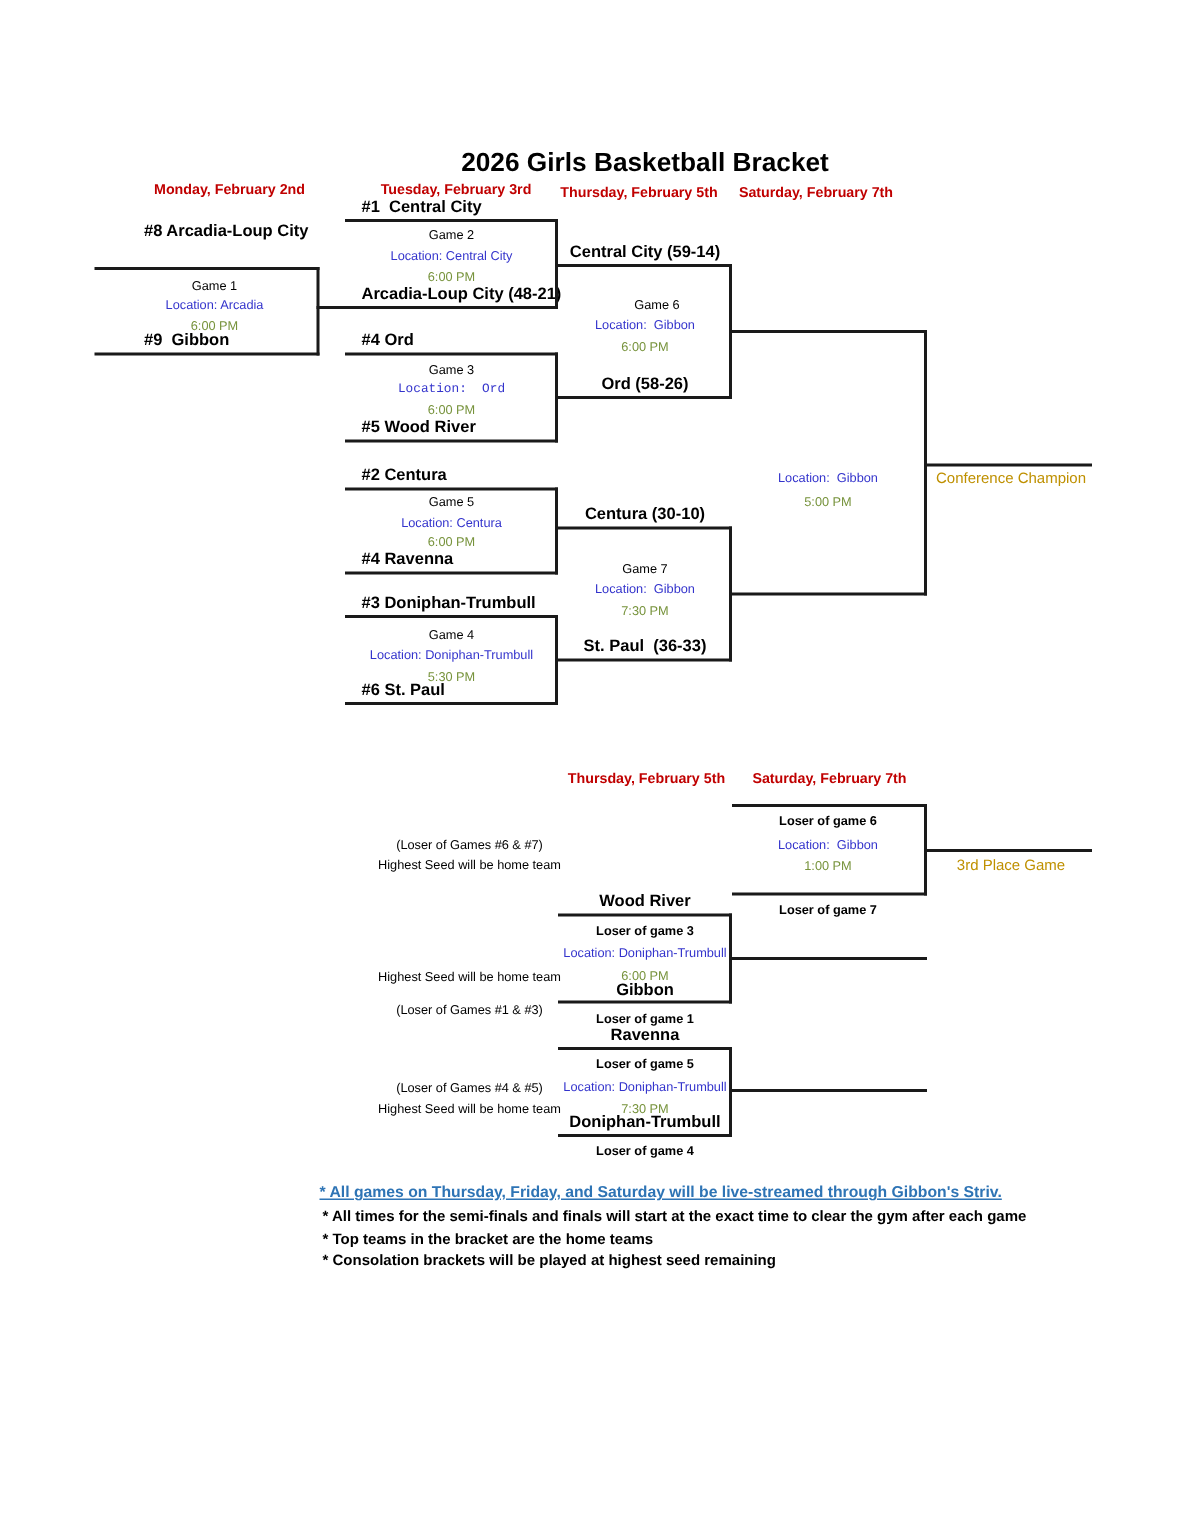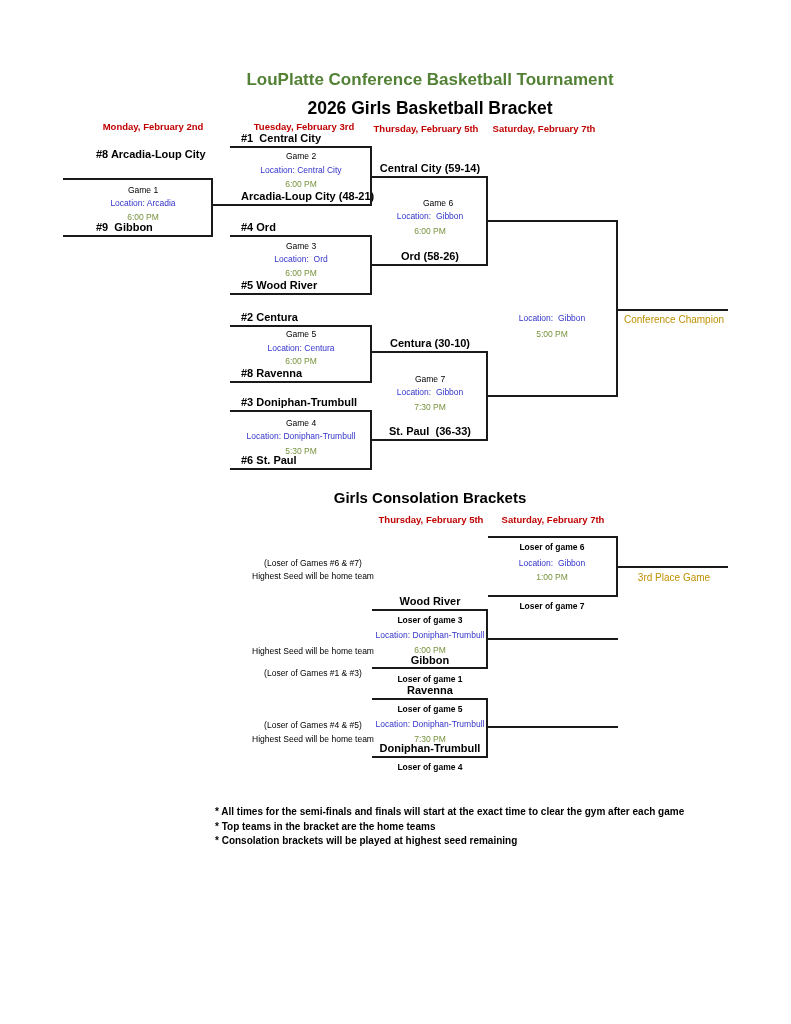--- a/index.html
+++ b/index.html
@@ -21,21 +21,20 @@
   .fnote{font-size:10px;font-weight:bold;color:#000;}
   .fnote-link{font-size:10.5px;font-weight:bold;color:#2E74B5;text-decoration:underline;cursor:pointer;}
   .hl{position:absolute;height:2px;background:#1a1a1a;}
   .vl{position:absolute;width:2px;background:#1a1a1a;}
 </style>
 </head>
 <body>
 
 <div id="page">
 
-  <div class="t title ctr" style="left:130px;top:70px;width:600px;">LouPlatte Conference Basketball Tournament</div>
   <div class="t subtitle ctr" style="left:130px;top:98px;width:600px;">2026 Girls Basketball Bracket</div>
 
   <div class="t date ctr" style="left:78px;top:122px;width:150px;">Monday, February 2nd</div>
   <div class="t date ctr" style="left:229px;top:122px;width:150px;">Tuesday, February 3rd</div>
   <div class="t date ctr" style="left:351px;top:124px;width:150px;">Thursday, February 5th</div>
   <div class="t date ctr" style="left:469px;top:124px;width:150px;">Saturday, February 7th</div>
 
   <div class="t team" style="left:96px;top:148px;">#8 Arcadia-Loup City</div>
   <div class="hl" style="left:63px;top:178px;width:150px;"></div>
   <div class="t glabel ctr" style="left:73px;top:186px;width:140px;">Game 1</div>
@@ -50,32 +49,32 @@
   <div class="t glabel ctr" style="left:230px;top:152px;width:142px;">Game 2</div>
   <div class="t loc ctr" style="left:230px;top:166px;width:142px;">Location: Central City</div>
   <div class="t time ctr" style="left:230px;top:180px;width:142px;">6:00 PM</div>
   <div class="t team" style="left:241px;top:190px;">Arcadia-Loup City (48-21)</div>
   <div class="hl" style="left:211px;top:204px;width:161px;"></div>
   <div class="vl" style="left:370px;top:146px;height:60px;"></div>
 
   <div class="t team" style="left:241px;top:221px;">#4 Ord</div>
   <div class="hl" style="left:230px;top:235px;width:142px;"></div>
   <div class="t glabel ctr" style="left:230px;top:242px;width:142px;">Game 3</div>
-  <div class="t loc ctr" style="left:230px;top:255px;width:142px;">Location:  Ord</div>
+  <div class="t loc ctr" style="left:230px;top:255px;width:142px;font-family:Liberation Mono, monospace;">Location:  Ord</div>
   <div class="t time ctr" style="left:230px;top:269px;width:142px;">6:00 PM</div>
   <div class="t team" style="left:241px;top:279px;">#5 Wood River</div>
   <div class="hl" style="left:230px;top:293px;width:142px;"></div>
   <div class="vl" style="left:370px;top:235px;height:60px;"></div>
 
   <div class="t team" style="left:241px;top:311px;">#2 Centura</div>
   <div class="hl" style="left:230px;top:325px;width:142px;"></div>
   <div class="t glabel ctr" style="left:230px;top:330px;width:142px;">Game 5</div>
   <div class="t loc ctr" style="left:230px;top:344px;width:142px;">Location: Centura</div>
   <div class="t time ctr" style="left:230px;top:357px;width:142px;">6:00 PM</div>
-  <div class="t team" style="left:241px;top:367px;">#8 Ravenna</div>
+  <div class="t team" style="left:241px;top:367px;">#4 Ravenna</div>
   <div class="hl" style="left:230px;top:381px;width:142px;"></div>
   <div class="vl" style="left:370px;top:325px;height:58px;"></div>
 
   <div class="t team" style="left:241px;top:396px;">#3 Doniphan-Trumbull</div>
   <div class="hl" style="left:230px;top:410px;width:142px;"></div>
   <div class="t glabel ctr" style="left:230px;top:419px;width:142px;">Game 4</div>
   <div class="t loc ctr" style="left:230px;top:432px;width:142px;">Location: Doniphan-Trumbull</div>
   <div class="t time ctr" style="left:230px;top:447px;width:142px;">5:30 PM</div>
   <div class="t team" style="left:241px;top:454px;">#6 St. Paul</div>
   <div class="hl" style="left:230px;top:468px;width:142px;"></div>
@@ -100,21 +99,20 @@
   <div class="vl" style="left:486px;top:351px;height:90px;"></div>
 
   <div class="hl" style="left:486px;top:220px;width:132px;"></div>
   <div class="hl" style="left:486px;top:395px;width:132px;"></div>
   <div class="vl" style="left:616px;top:220px;height:177px;"></div>
   <div class="hl" style="left:616px;top:309px;width:112px;"></div>
   <div class="t loc ctr" style="left:488px;top:314px;width:128px;">Location:  Gibbon</div>
   <div class="t time ctr" style="left:488px;top:330px;width:128px;">5:00 PM</div>
   <div class="t gold ctr" style="left:620px;top:314px;width:108px;">Conference Champion</div>
 
-  <div class="t cons-title ctr" style="left:130px;top:489px;width:600px;">Girls Consolation Brackets</div>
   <div class="t date ctr" style="left:356px;top:515px;width:150px;">Thursday, February 5th</div>
   <div class="t date ctr" style="left:478px;top:515px;width:150px;">Saturday, February 7th</div>
 
   <div class="t note-sm ctr" style="left:238px;top:559px;width:150px;">(Loser of Games #6 &amp; #7)</div>
   <div class="t note-sm ctr" style="left:238px;top:572px;width:150px;">Highest Seed will be home team</div>
   <div class="hl" style="left:488px;top:536px;width:130px;"></div>
   <div class="t slot ctr" style="left:488px;top:543px;width:128px;">Loser of game 6</div>
   <div class="t loc ctr" style="left:488px;top:559px;width:128px;">Location:  Gibbon</div>
   <div class="t time ctr" style="left:488px;top:573px;width:128px;">1:00 PM</div>
   <div class="hl" style="left:488px;top:595px;width:130px;"></div>
@@ -142,17 +140,18 @@
   <div class="hl" style="left:372px;top:698px;width:116px;"></div>
   <div class="t slot ctr" style="left:372px;top:705px;width:116px;">Loser of game 5</div>
   <div class="t loc ctr" style="left:372px;top:720px;width:116px;">Location: Doniphan-Trumbull</div>
   <div class="t time ctr" style="left:372px;top:735px;width:116px;">7:30 PM</div>
   <div class="t team ctr" style="left:372px;top:742px;width:116px;">Doniphan-Trumbull</div>
   <div class="hl" style="left:372px;top:756px;width:116px;"></div>
   <div class="vl" style="left:486px;top:698px;height:60px;"></div>
   <div class="hl" style="left:486px;top:726px;width:132px;"></div>
   <div class="t slot ctr" style="left:372px;top:763px;width:116px;">Loser of game 4</div>
 
+  <div class="t fnote-link" style="left:213px;top:789px;">* All games on Thursday, Friday, and Saturday will be live-streamed through Gibbon's Striv.</div>
   <div class="t fnote" style="left:215px;top:806px;">* All times for the semi-finals and finals will start at the exact time to clear the gym after each game</div>
   <div class="t fnote" style="left:215px;top:821px;text-align:right;">* Top teams in the bracket are the home teams</div>
   <div class="t fnote" style="left:215px;top:835px;">* Consolation brackets will be played at highest seed remaining</div>
 
 </div>
 
 </body></html>

